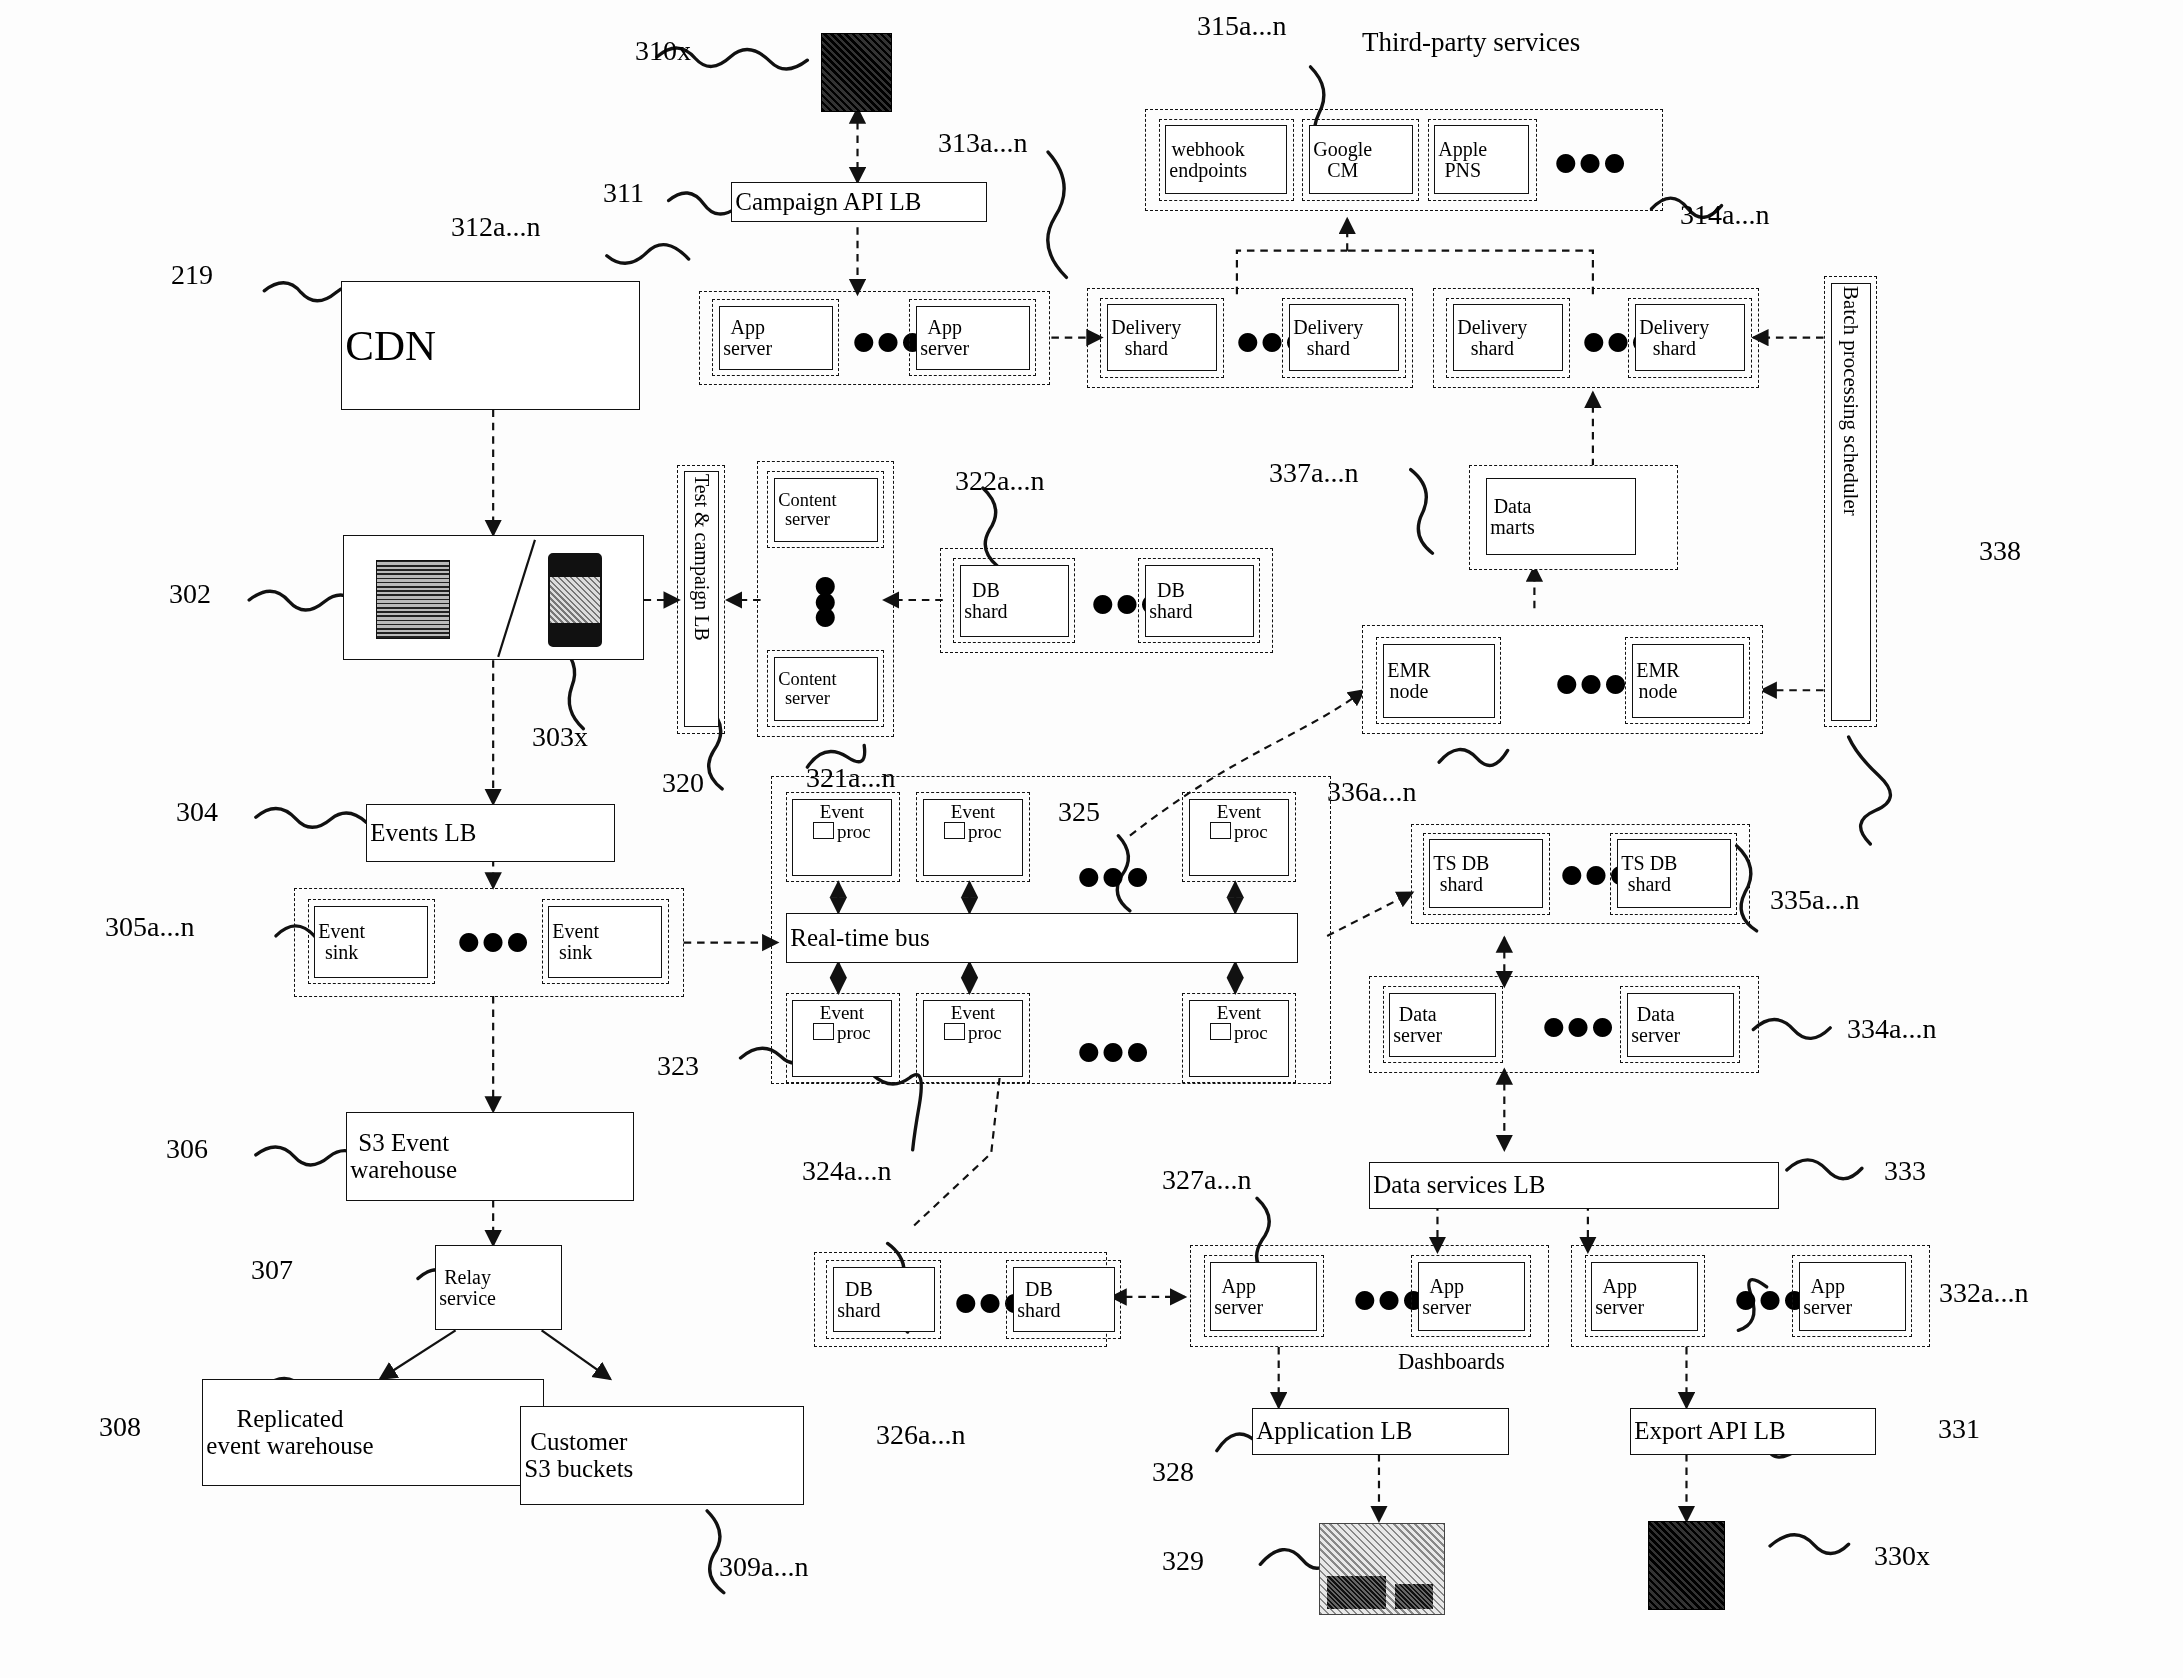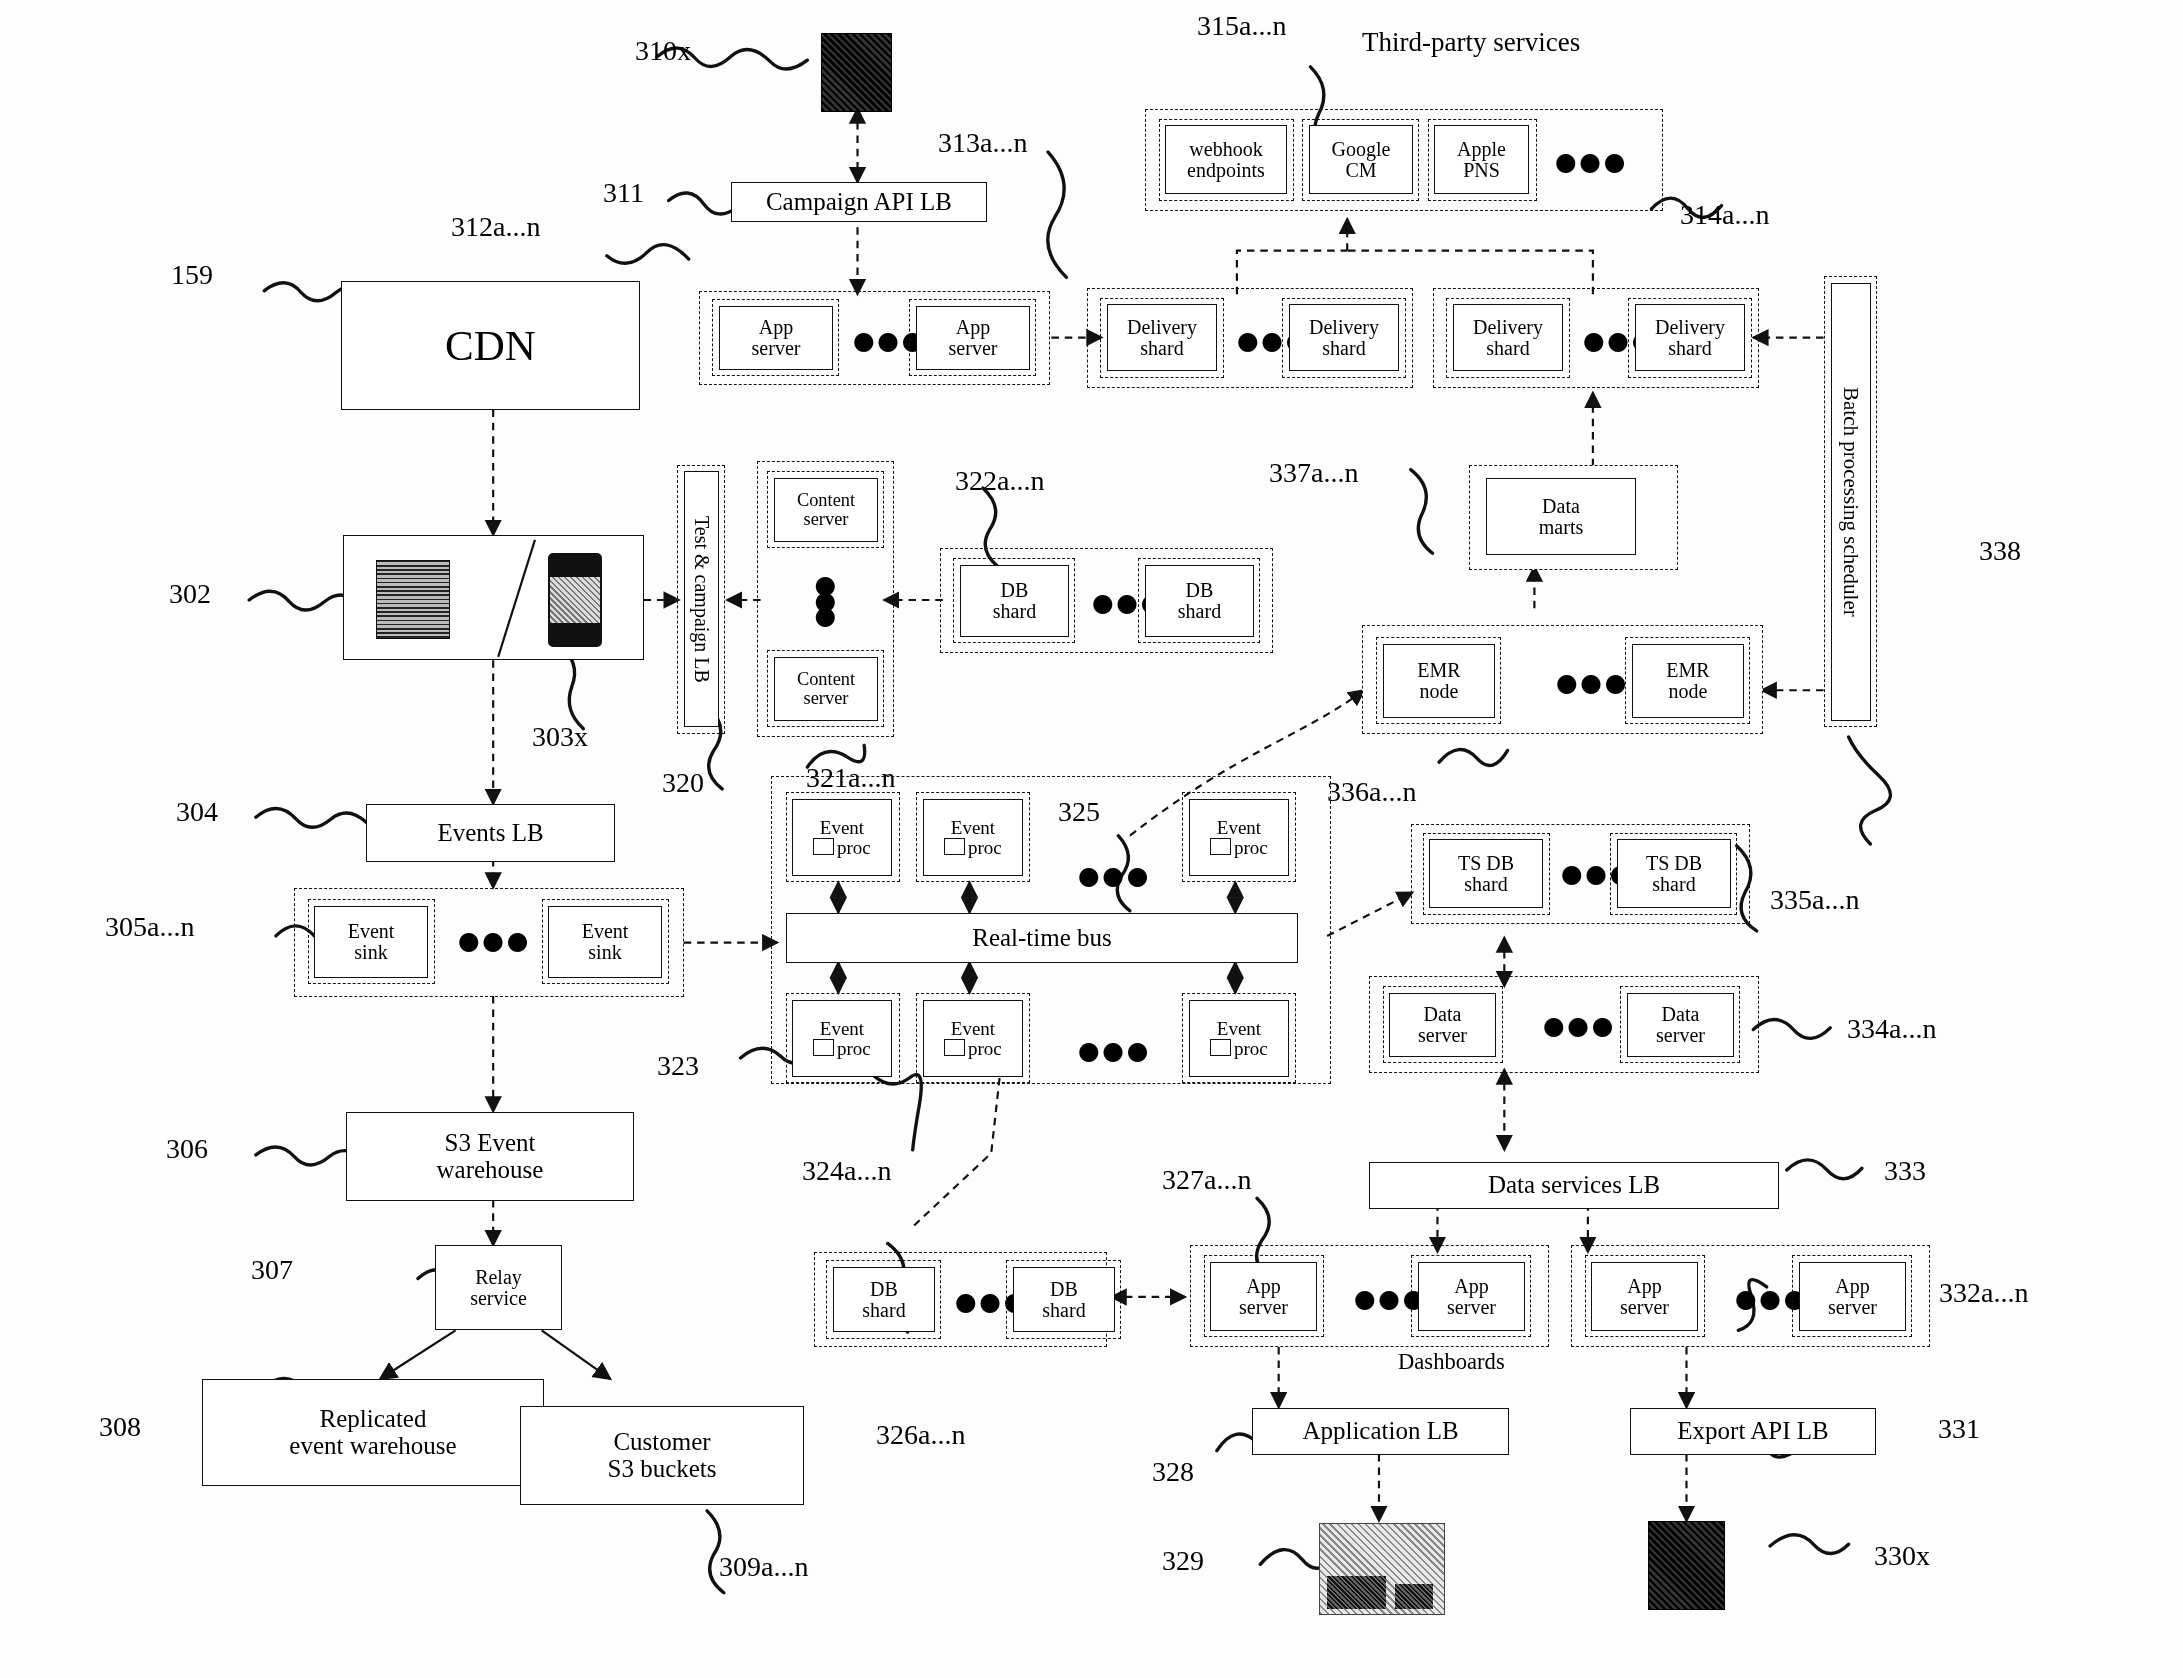--- a/index.html
+++ b/index.html
@@ -18,21 +18,21 @@
   }
 
   
   .node {
     position: absolute;
     box-sizing: border-box;
     border: 1.7px solid #111;
     background: #fff;
     display: flex;
     align-items: center;
-    justify-content: center;
+    justify-content: flex-start;
     text-align: center;
     line-height: 1.05;
     font-size: 22px;
     padding: 1.7px 3.3px;
   }
   .node.big { font-size: 43px; }
   .node.med { font-size: 25px; }
   .node.sm  { font-size: 20px; }
 
   
@@ -306,21 +306,21 @@
 PNS</span>
   </div>
 
   <div class="dots" style="left:1555px; top:149px;">●●●</div>
 
   <div class="ref" style="left:1680px; top:199px;">314a...n</div>
 
   <div class="node big" style="left:341px; top:281px; width:299px; height:129px;">
     <span>CDN</span>
   </div>
-  <div class="ref" style="left:171px; top:259px;">159</div>
+  <div class="ref" style="left:171px; top:259px;">219</div>
 
   <div class="group" style="left:699px; top:291px; width:351px; height:94px;"></div>
   <div class="group" style="left:712px; top:299px; width:127px; height:77px;"></div>
   <div class="node sm" style="left:719px; top:306px; width:114px; height:64px; white-space:pre-line;">
     <span>App
 server</span>
   </div>
   <div class="dots" style="left:853px; top:328px;">●●●</div>
   <div class="group" style="left:909px; top:299px; width:127px; height:77px;"></div>
   <div class="node sm" style="left:916px; top:306px; width:114px; height:64px; white-space:pre-line;">

